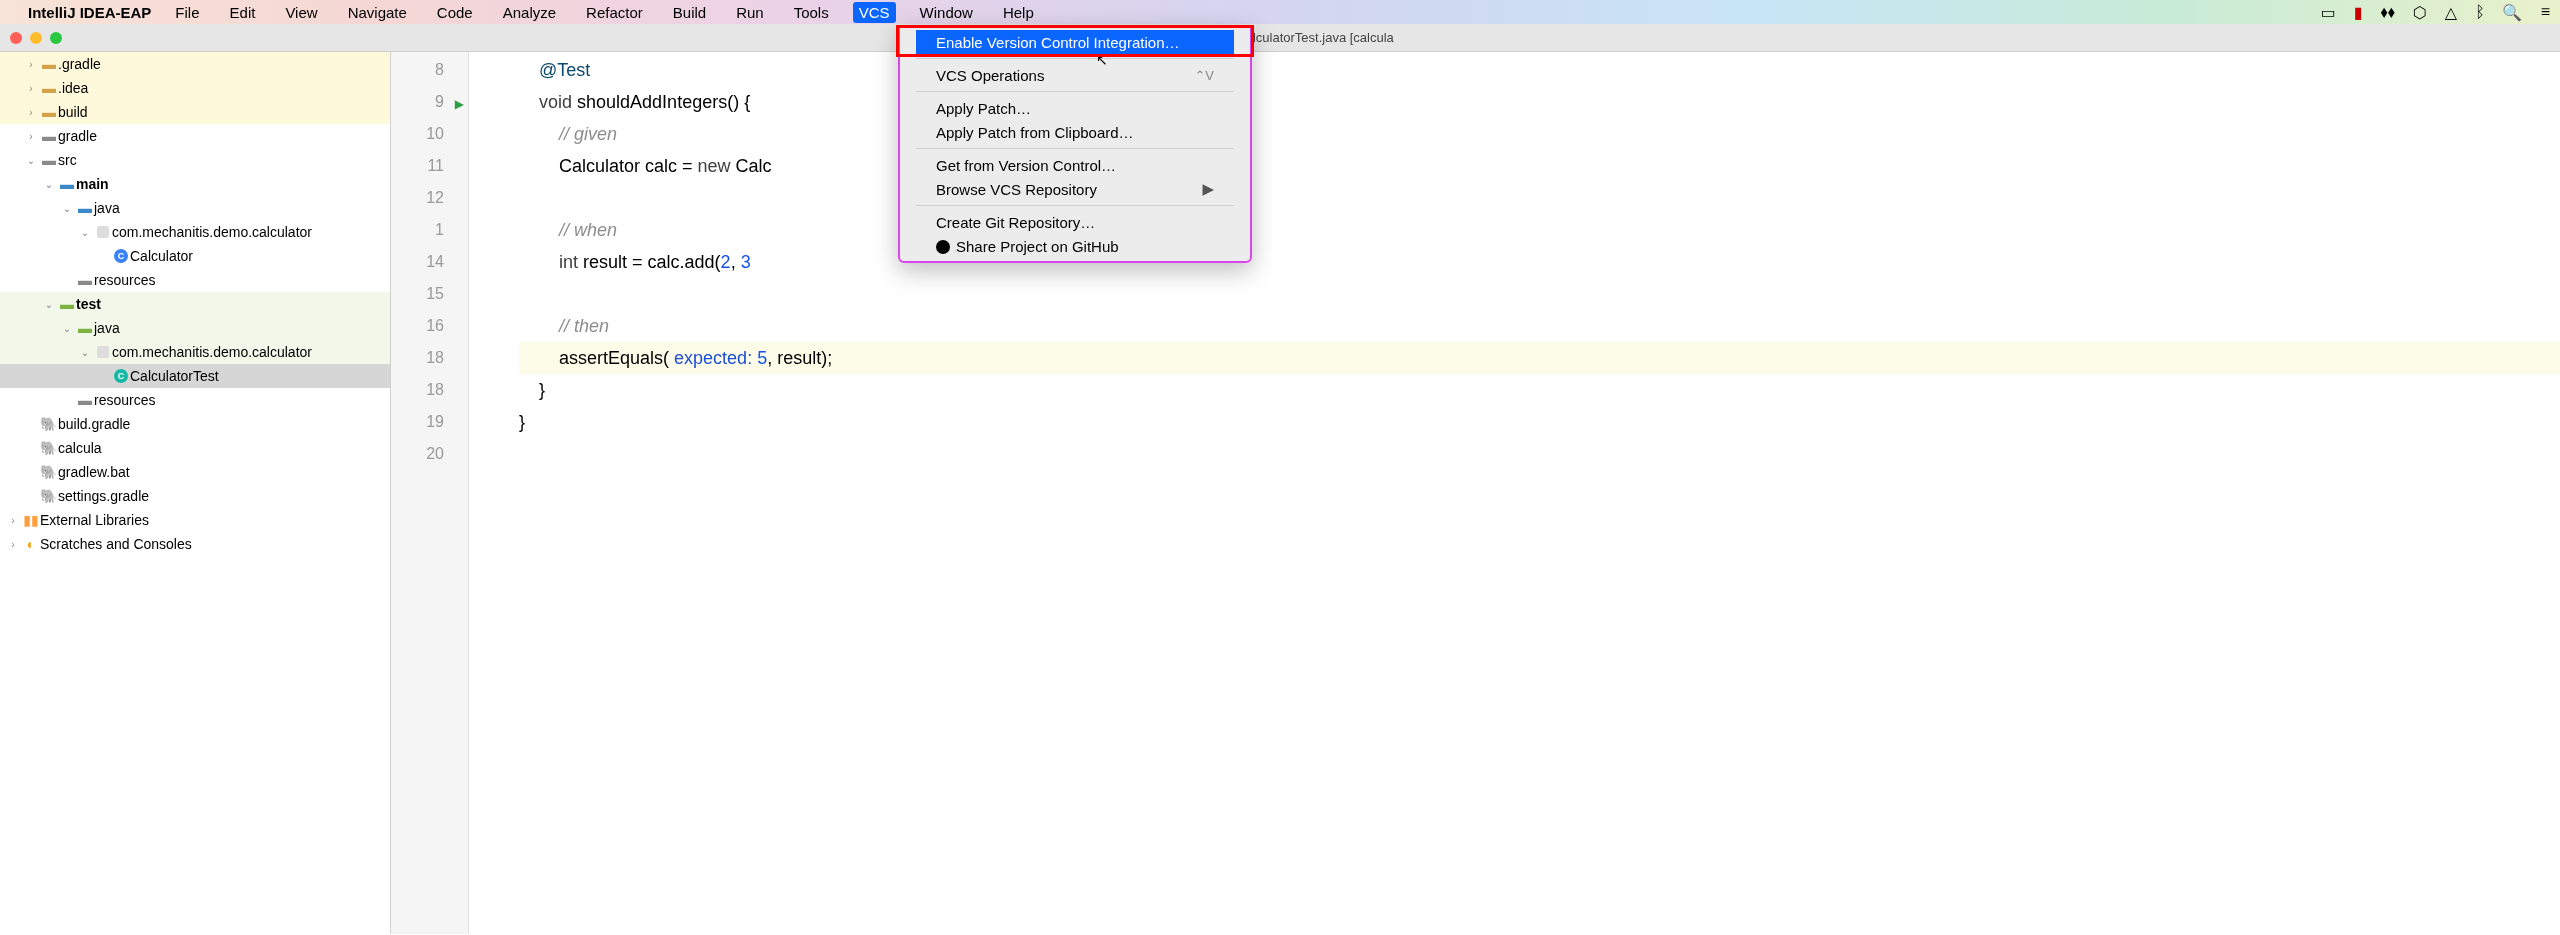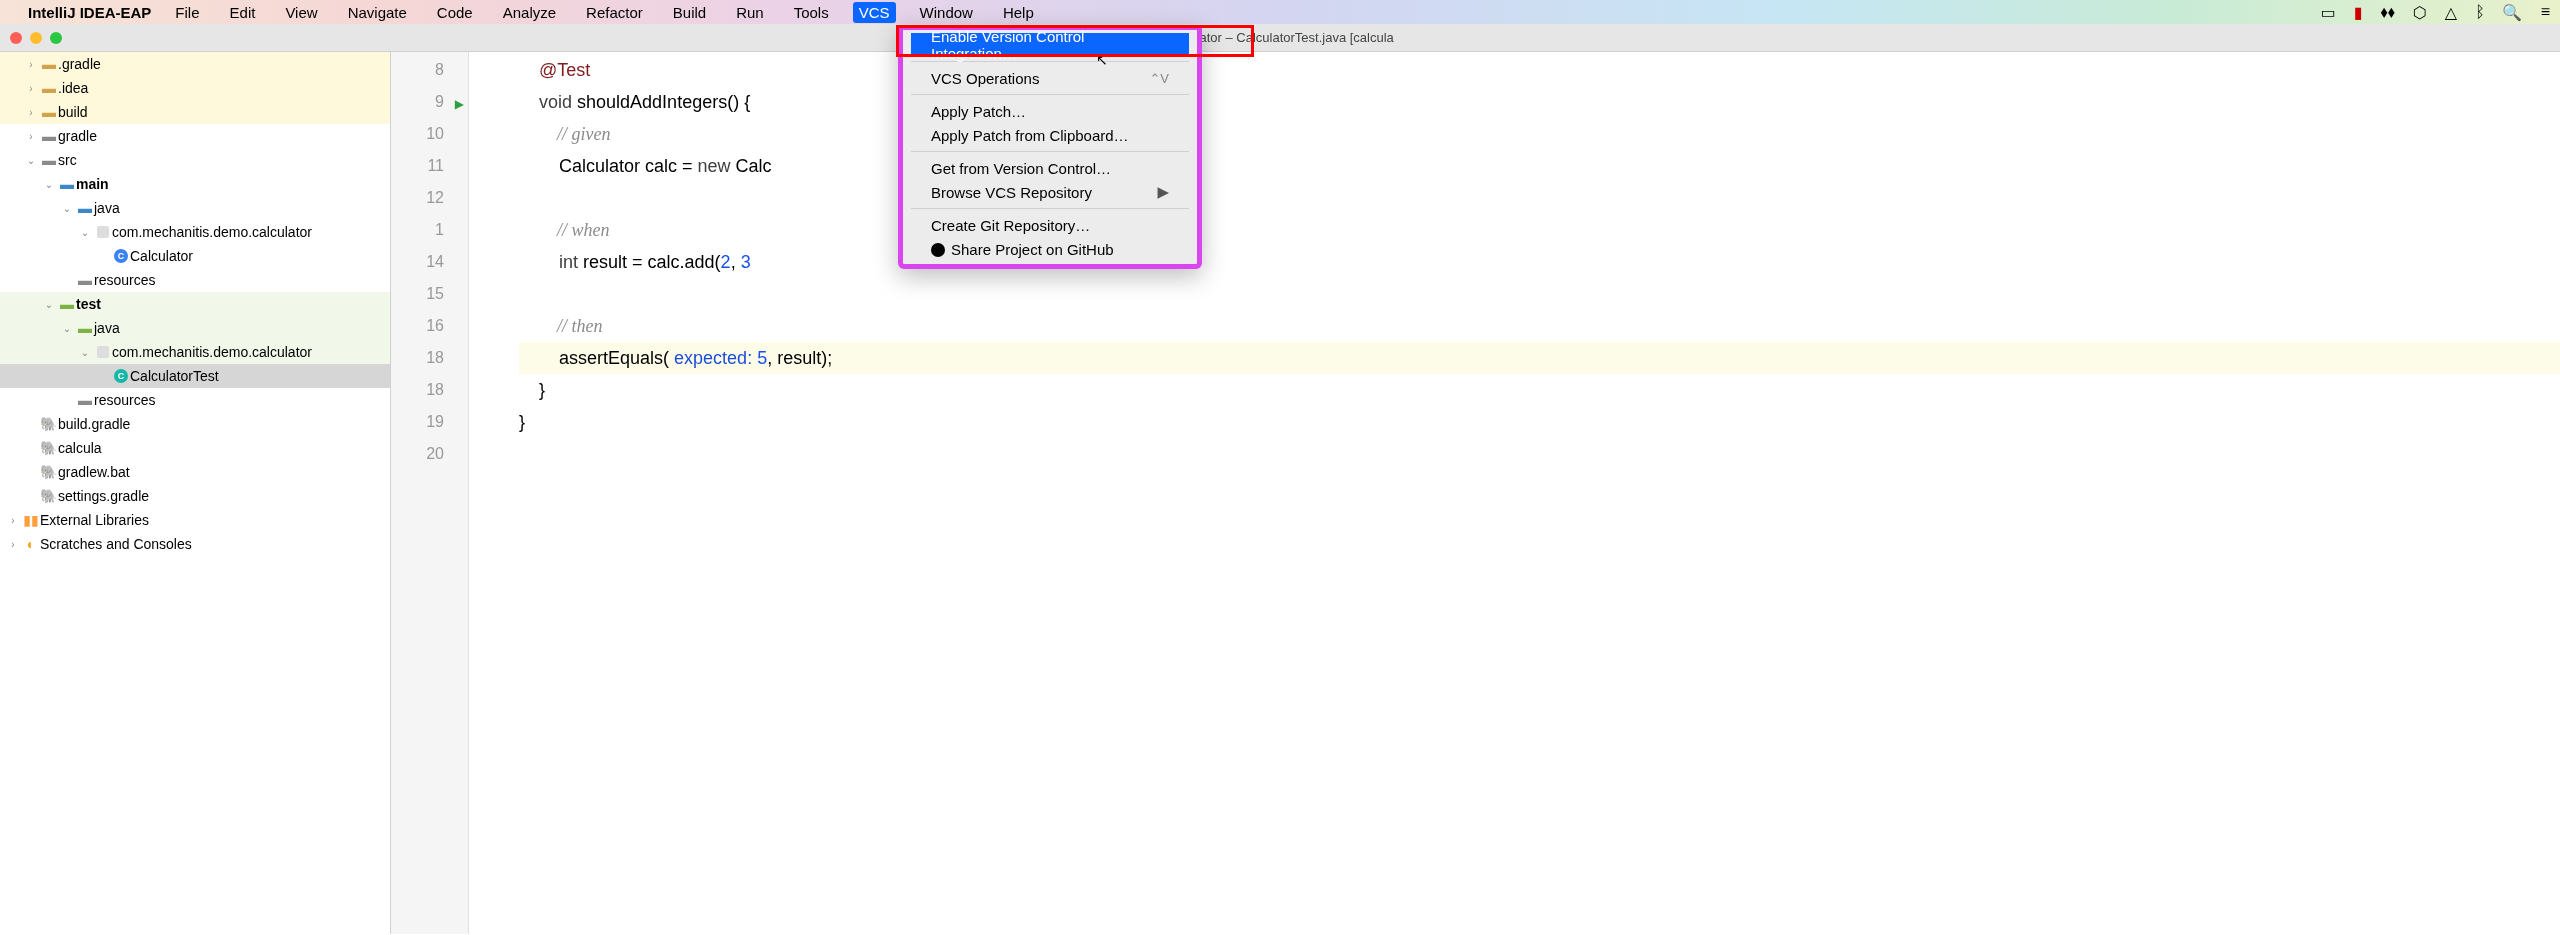--- a/index.html
+++ b/index.html
@@ -37,27 +37,27 @@
   .jclass.t { background:#14b8a6; }
   .gfile { color:#7aa074; }
   .libs { color:#ff9e3d; }
   .ind0{padding-left:4px}.ind1{padding-left:22px}.ind2{padding-left:40px}.ind3{padding-left:58px}.ind4{padding-left:76px}.ind5{padding-left:94px}
 
   
   .editor { flex: 1; display: flex; position: relative; background: #fff; }
   .gutter { width: 78px; background: #f5f5f5; border-right: 1px solid #e0e0e0; text-align: right; padding-right: 24px; color: #999; font-family: 'Menlo','Consolas',monospace; font-size: 16px; line-height: 32px; padding-top: 2px; position:relative;}
   .gutplay { position:absolute; right:4px; top:36px; color:#2ea043; font-size:12px;}
   .code { flex: 1; font-family: 'Menlo','Consolas',monospace; font-size: 18px; line-height: 32px; padding-left: 50px; padding-top: 2px; white-space: pre; }
-  .code .k { color:#404040; } .code .ann{color:#7f1d1d;} .code .cm{color:#8c8c8c;font-style:italic;font-family:Liberation Serif, serif;}
+  .code .k { color:#404040; } .code .ann{color:#0c4a6e;} .code .cm{color:#8c8c8c;font-style:italic;}
   .code .fn{color:#000000;} .code .num{color:#1750eb;}
   .code .hint{color:#1d4ed8;}
   .code .hlline{background:#fdfce8;display:inline-block;width:100%;}
 
   
-  .menu { position: absolute; top: 25px; left: 898px; width: 304px; background: #ececec; border: 5px solid #d946ef; border-radius: 0 0 6px 6px; box-shadow: 0 8px 24px rgba(0,0,0,.25); z-index: 100; padding: 3px 8px; }
+  .menu { position: absolute; top: 25px; left: 898px; width: 354px; background: #ececec; border: 2px solid #d946ef; border-radius: 0 0 6px 6px; box-shadow: 0 8px 24px rgba(0,0,0,.25); z-index: 100; padding: 3px 16px; }
   .menu .mrow { height: 24px; display: flex; align-items: center; padding: 0 20px; font-size: 15px; justify-content: space-between; }
   .menu .mrow.hi { background: #0a66ff; color: #fff; }
   .menu .msep { height: 1px; background: #cfcfcf; margin: 4px 0; }
   .menu .sc { color: #888; font-size: 13px; }
   .menu .arrow { color: #555; }
   .ghicon { width:14px;height:14px;border-radius:50%;background:#000;display:inline-block;margin-right:6px;vertical-align:-2px; }
   .redbox { position:absolute; top:25px; left:896px; width:358px; height:32px; border:3px solid #ff0000; z-index:101; pointer-events:none; }
   .cursor { position:absolute; top:52px; left:1096px; z-index:102; font-size:14px; }
 </style>
 </head>

